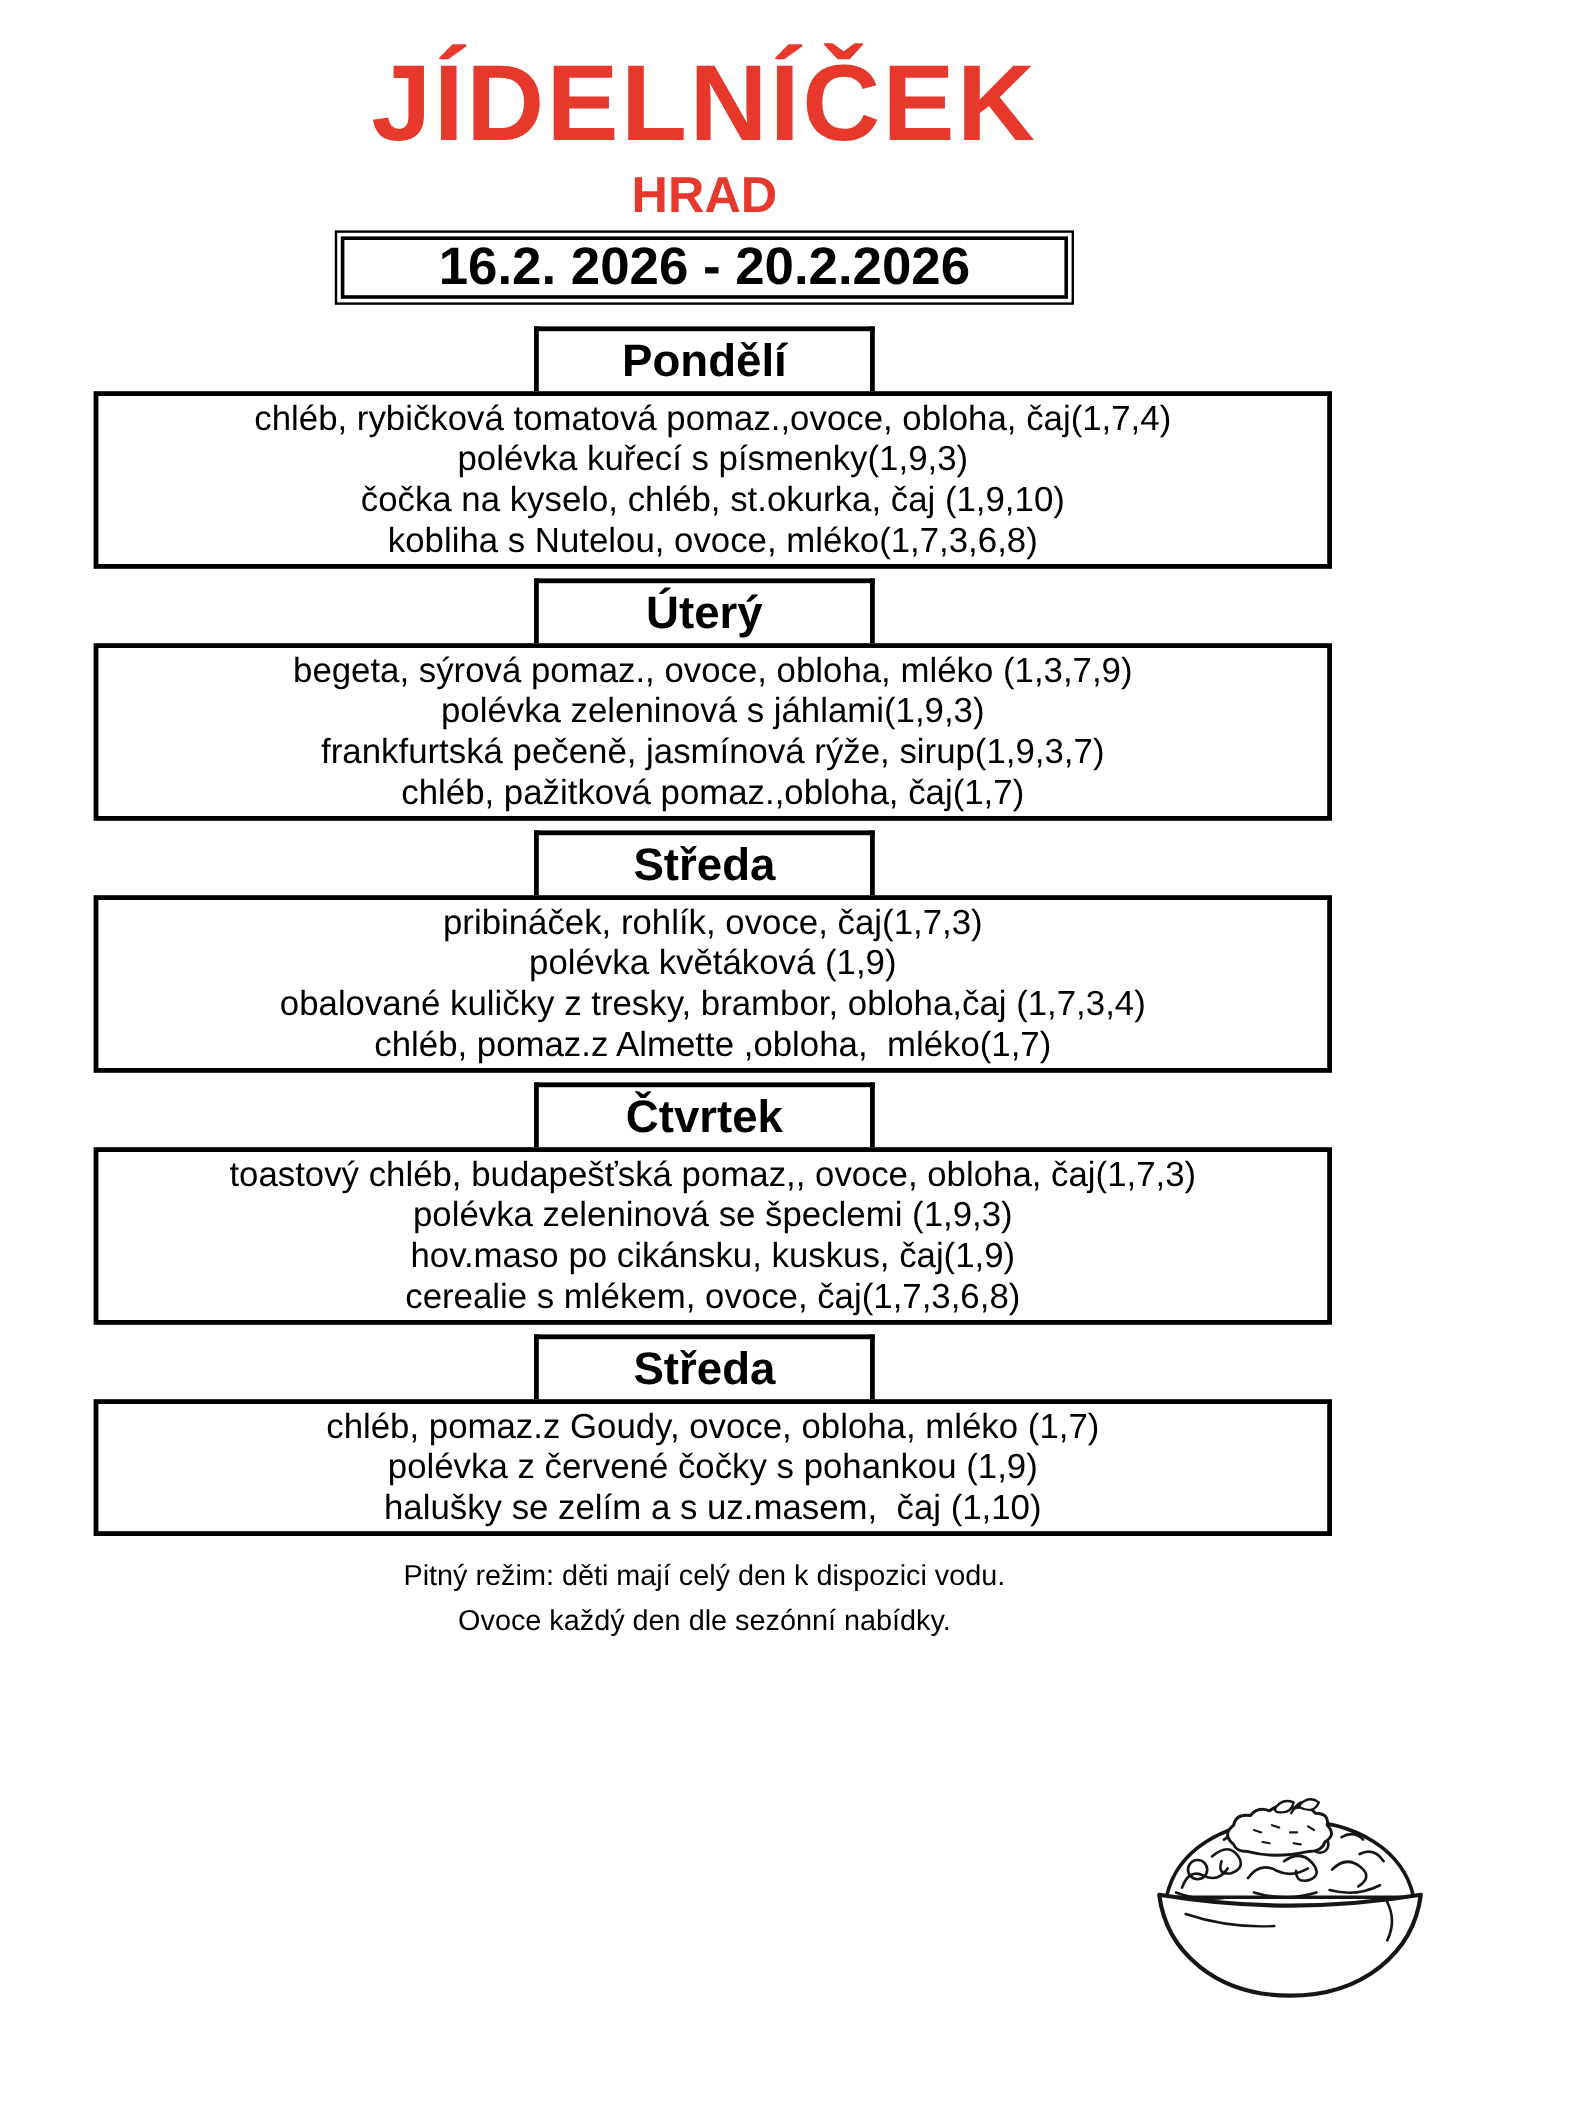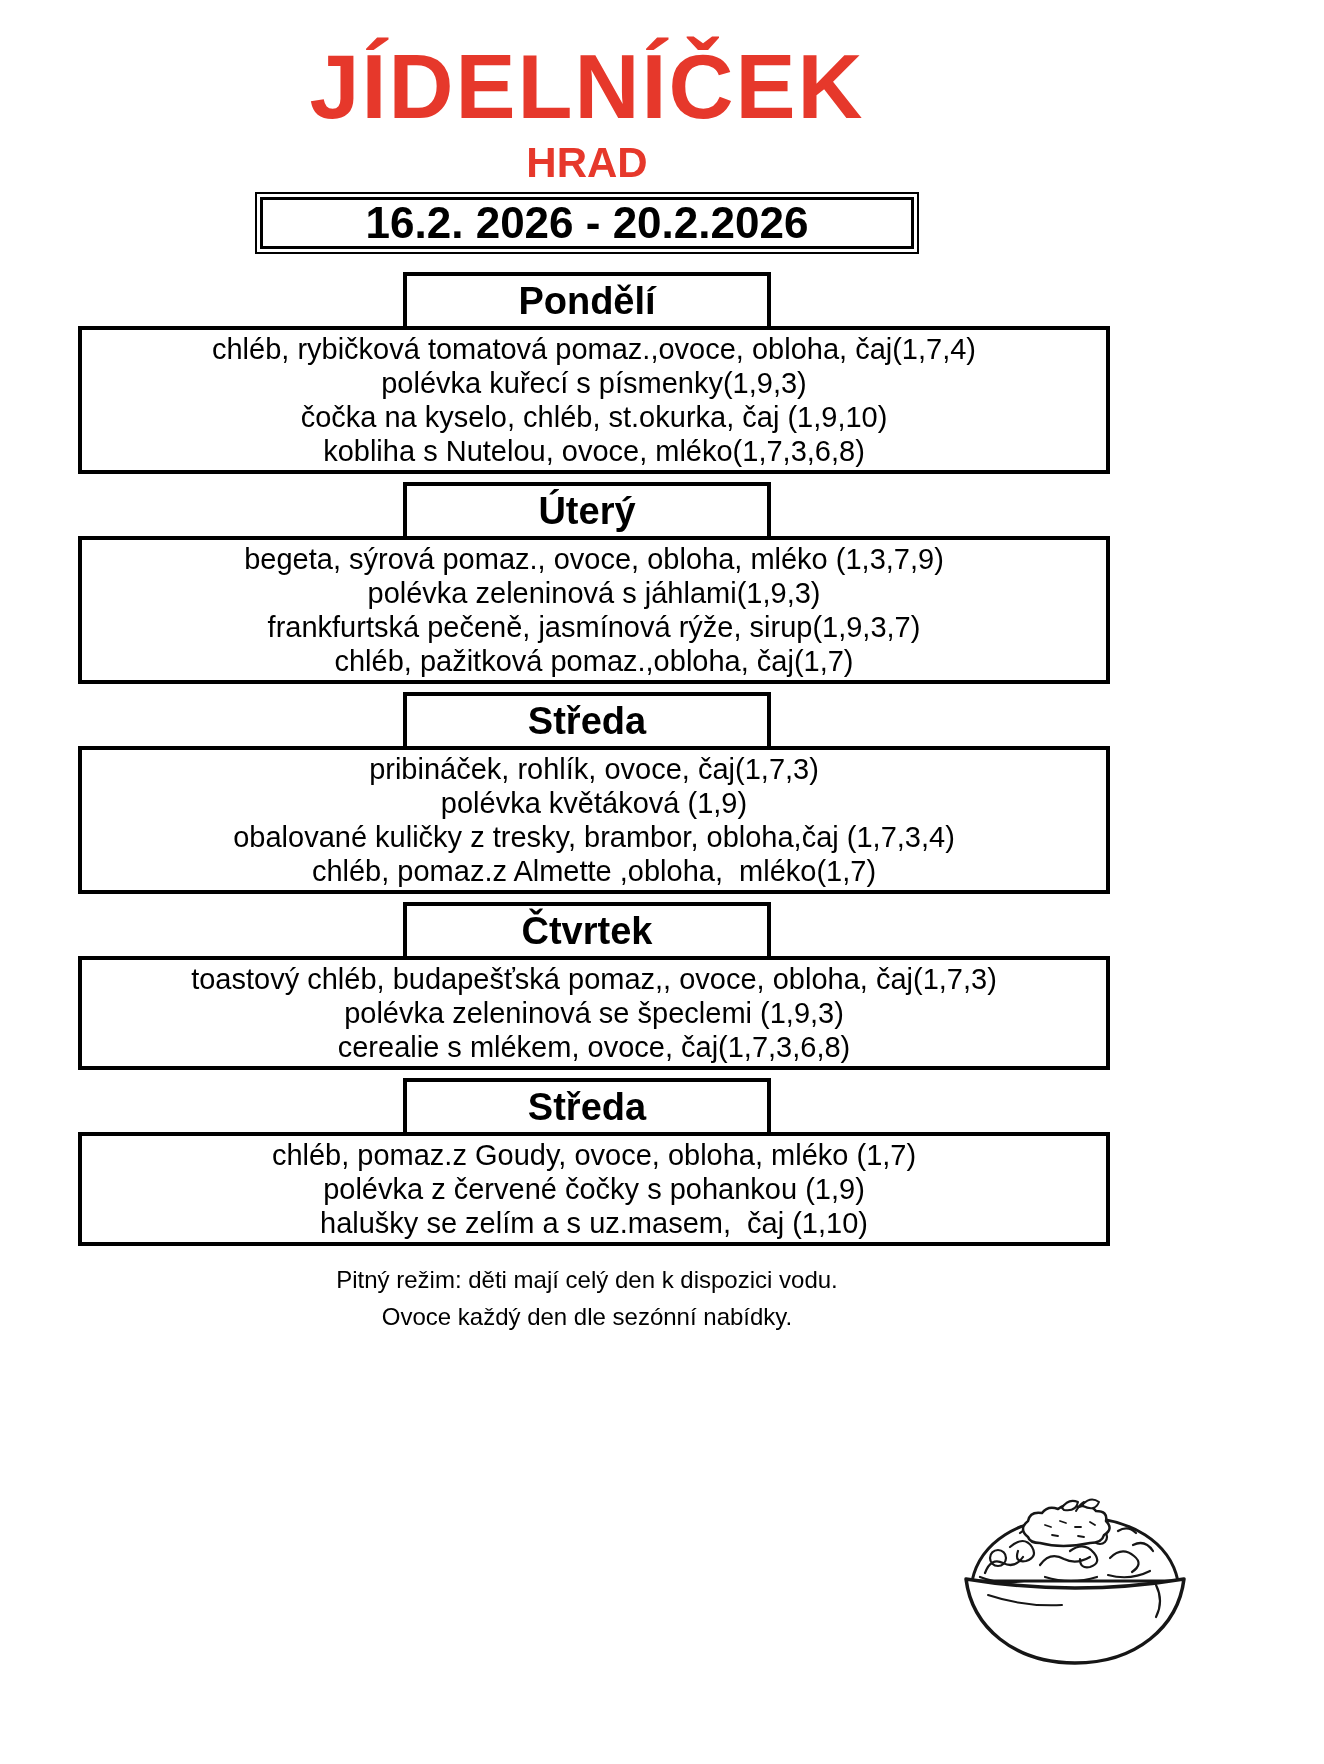--- a/index.html
+++ b/index.html
@@ -33,39 +33,39 @@
   .page-subtitle{
     margin-top:10px;
     text-align:center;
     font-size:42px;
     line-height:1.0;
     font-weight:bold;
     color:var(--red);
   }
   .date-box-outer{
     margin:8px auto 0 auto;
-    width:664px;
+    width:616px;
     border:2px solid var(--ink);
     padding:3px;
     background:#fff;
   }
   .date-box-inner{
     border:3px solid var(--ink);
     text-align:center;
   }
   .date-range{
     font-size:44px;
     line-height:46px;
     font-weight:bold;
     white-space:nowrap;
   }
   .day-section{ margin-top:8px; }
   .day-section.first{ margin-top:18px; }
   .day-header{
-    width:368px;
+    width:284px;
     height:54px;
     margin:0 auto;
     border:4px solid var(--ink);
     border-bottom:none;
     display:flex;
     align-items:center;
     justify-content:center;
     font-size:38px;
     font-weight:bold;
     background:#fff;
@@ -141,20 +141,21 @@
       <div class="menu-line">obalované kuličky z tresky, brambor, obloha,čaj (1,7,3,4)</div>
       <div class="menu-line">chléb, pomaz.z Almette ,obloha,  mléko(1,7)</div>
     </div>
   </div>
 
   <div class="day-section">
     <div class="day-header">Čtvrtek</div>
     <div class="day-menu">
       <div class="menu-line">toastový chléb, budapešťská pomaz,, ovoce, obloha, čaj(1,7,3)</div>
       <div class="menu-line">polévka zeleninová se špeclemi (1,9,3)</div>
+      <div class="menu-line">hov.maso po cikánsku, kuskus, čaj(1,9)</div>
       <div class="menu-line">cerealie s mlékem, ovoce, čaj(1,7,3,6,8)</div>
     </div>
   </div>
 
   <div class="day-section">
     <div class="day-header">Středa</div>
     <div class="day-menu">
       <div class="menu-line">chléb, pomaz.z Goudy, ovoce, obloha, mléko (1,7)</div>
       <div class="menu-line">polévka z červené čočky s pohankou (1,9)</div>
       <div class="menu-line">halušky se zelím a s uz.masem,  čaj (1,10)</div>

